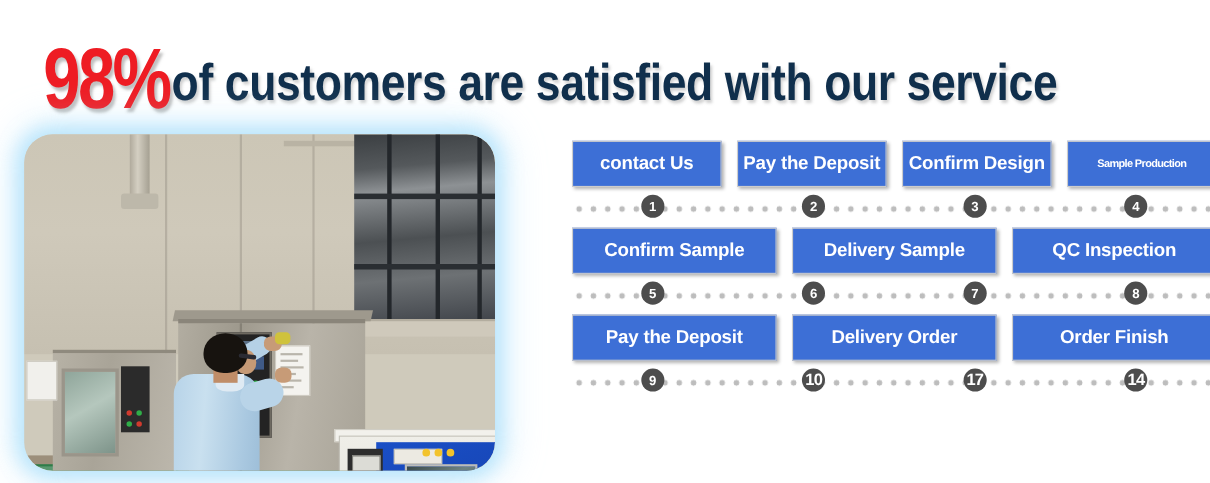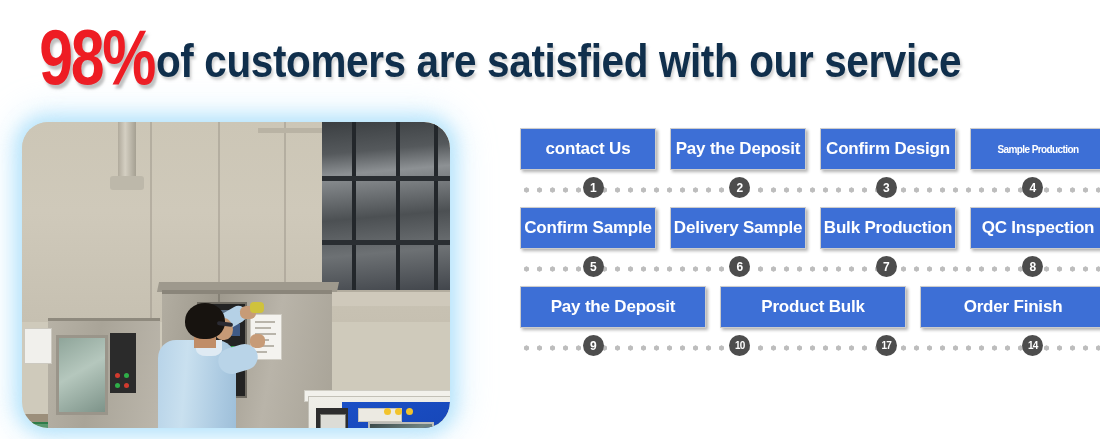--- a/index.html
+++ b/index.html
@@ -12,21 +12,21 @@
     height: 439px;
     font-family: "Liberation Sans", sans-serif;
     overflow: hidden;
     position: relative;
   }
 
   
   .headline {
     position: absolute;
     left: 0;
-    top: 8px;
+    top: 22px;
     width: 1100px;
     height: 98px;
     display: flex;
     align-items: center;
     justify-content: center;
     white-space: nowrap;
     text-align: center;
   }
   .headline-pct {
     font-family: "Liberation Sans", sans-serif;
@@ -333,21 +333,21 @@
     background: #4d4d4d;
     color: #ffffff;
     font-family: "Liberation Sans", sans-serif;
     font-weight: bold;
     font-size: 12px;
     display: flex;
     align-items: center;
     justify-content: center;
     line-height: 1;
   }
-  .num-circle.wide { font-size: 10px; letter-spacing: -0.7px; }
+  .num-circle.wide { font-size: 15px; letter-spacing: -0.7px; }
 </style>
 </head>
 <body>
 
 <div class="headline">
   <span class="headline-pct">98%</span>
   <span class="headline-rest">of customers are satisfied with our service</span>
 </div>
 
 <div class="photo-wrap">
@@ -460,36 +460,35 @@
       <div class="num-circle" style="left:37.5%">2</div>
       <div class="num-circle" style="left:62.5%">3</div>
       <div class="num-circle" style="left:87.5%">4</div>
     </div>
   </div>
 
   <div class="step-row">
     <div class="btn-row">
       <div class="step-btn">Confirm Sample</div>
       <div class="step-btn">Delivery Sample</div>
-      <div class="step-btn">Bulk Production</div>
       <div class="step-btn">QC Inspection</div>
     </div>
     <div class="dot-row">
       <div class="dot-line"></div>
       <div class="num-circle" style="left:12.5%">5</div>
       <div class="num-circle" style="left:37.5%">6</div>
       <div class="num-circle" style="left:62.5%">7</div>
       <div class="num-circle" style="left:87.5%">8</div>
     </div>
   </div>
 
   <div class="step-row">
     <div class="btn-row">
       <div class="step-btn">Pay the Deposit</div>
-      <div class="step-btn">Product Bulk</div>
+      <div class="step-btn">Delivery Order</div>
       <div class="step-btn">Order Finish</div>
     </div>
     <div class="dot-row">
       <div class="dot-line"></div>
       <div class="num-circle" style="left:12.5%">9</div>
       <div class="num-circle wide" style="left:37.5%">10</div>
       <div class="num-circle wide" style="left:62.5%">17</div>
       <div class="num-circle wide" style="left:87.5%">14</div>
     </div>
   </div>

